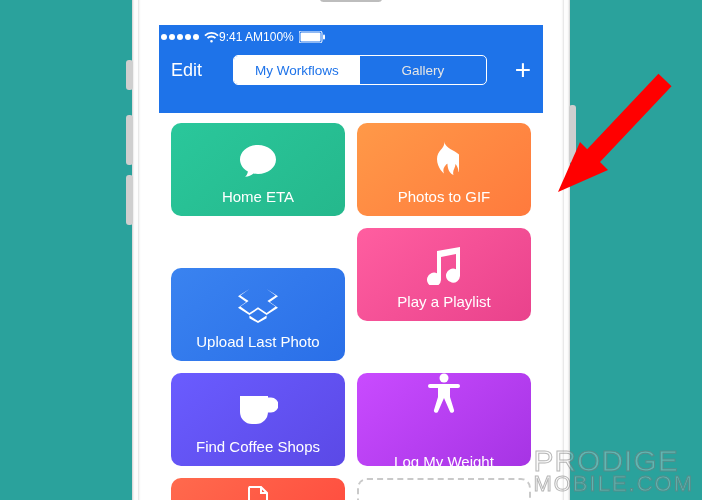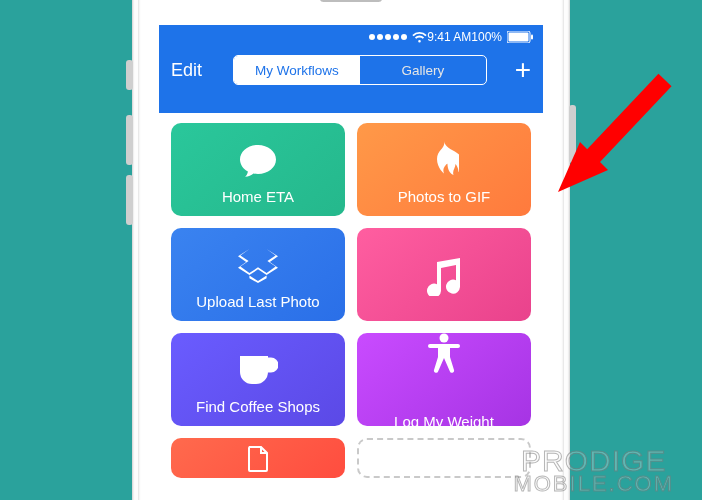--- a/index.html
+++ b/index.html
@@ -59,22 +59,22 @@
   }
 
   
   .topbar {
     background: #1e73e9;
     color: #fff;
   }
   .status {
     display: flex;
     align-items: center;
-    justify-content: flex-end;
-    padding: 5px 10px 3px;
+    justify-content: flex-start;
+    padding: 5px 2px 3px;
     font-size: 12px;
     font-weight: 500;
   }
   .status-left, .status-right { display: flex; align-items: center; gap: 5px; }
   .signal-dots { display: flex; gap: 2px; }
   .signal-dots span {
     width: 6px; height: 6px; border-radius: 50%;
     background: #fff;
   }
   .wifi-icon svg, .batt svg { display: block; }
@@ -149,42 +149,42 @@
     font-weight: 400;
   }
   .placeholder {
     border: 2px dashed #c9c9c9;
     border-radius: 10px;
     height: 116px;
   }
 
   .t-green  { background: linear-gradient(140deg, #2ac79b 0%, #25b88c 100%); }
   .t-orange { background: linear-gradient(140deg, #ff9948 0%, #ff7a3d 100%); }
-  .t-blue   { background: linear-gradient(140deg, #3a83f0 0%, #2a6fe8 100%); }
+  .t-blue   { background: linear-gradient(140deg, #3a83f0 0%, #2a6fe8 100%); margin-top: 40px; }
   .t-pink   { background: linear-gradient(140deg, #ff5ea0 0%, #e9428c 100%); }
   .t-indigo { background: linear-gradient(140deg, #6a5cff 0%, #5b49e6 100%); }
   .t-purple { background: linear-gradient(140deg, #c94bff 0%, #a634e4 100%); gap: 36px; }
   .t-red    { background: linear-gradient(140deg, #ff6a4d 0%, #ff4d3f 100%); }
 
   
   .arrow {
     position: absolute;
     right: 22px;
     top: 70px;
     width: 150px;
     height: 150px;
     pointer-events: none;
   }
 
   
   .wm {
     position: absolute;
-    right: 28px;
+    right: 8px;
     bottom: 6px;
-    text-align: center;
+    text-align: left;
     font-family: Impact, "Arial Black", sans-serif;
     line-height: .9;
     letter-spacing: 1px;
     opacity: .55;
     pointer-events: none;
   }
   .wm .l1 { font-size: 30px; color: rgba(240,240,240,.5); -webkit-text-stroke: 1px #7a7a7a; }
   .wm .l2 { font-size: 22px; color: rgba(240,240,240,.5); -webkit-text-stroke: 1px #7a7a7a; letter-spacing: 2px;}
 </style>
 </head>
@@ -270,20 +270,21 @@
           </div>
           <div class="label">Upload Last Photo</div>
         </div>
 
         <div class="tile t-pink">
           <div class="icon">
             <svg width="34" height="38" viewBox="0 0 34 38">
                 <path fill="#fff" d="M11 4v22.3A7 7 0 1 0 15 33V10l15-3v15.3A7 7 0 1 0 34 29V0Z" transform="translate(-1 0)"></path>
               </svg>
           </div>
+          <div class="label">Play a Playlist</div>
         </div>
 
         <div class="tile t-indigo">
           <div class="icon">
             <svg width="40" height="34" viewBox="0 0 40 34">
                 <path fill="#fff" d="M2 2h28v16a12 12 0 0 1-12 12h-4A12 12 0 0 1 2 18Zm28 3h3a6 6 0 0 1 0 12h-3Z" stroke="#fff" stroke-width="0"></path>
                 <path fill="none" stroke="#fff" stroke-width="3" d="M30 5h3a6 6 0 0 1 0 12h-3"></path>
               </svg>
           </div>
           <div class="label">Find Coffee Shops</div>

